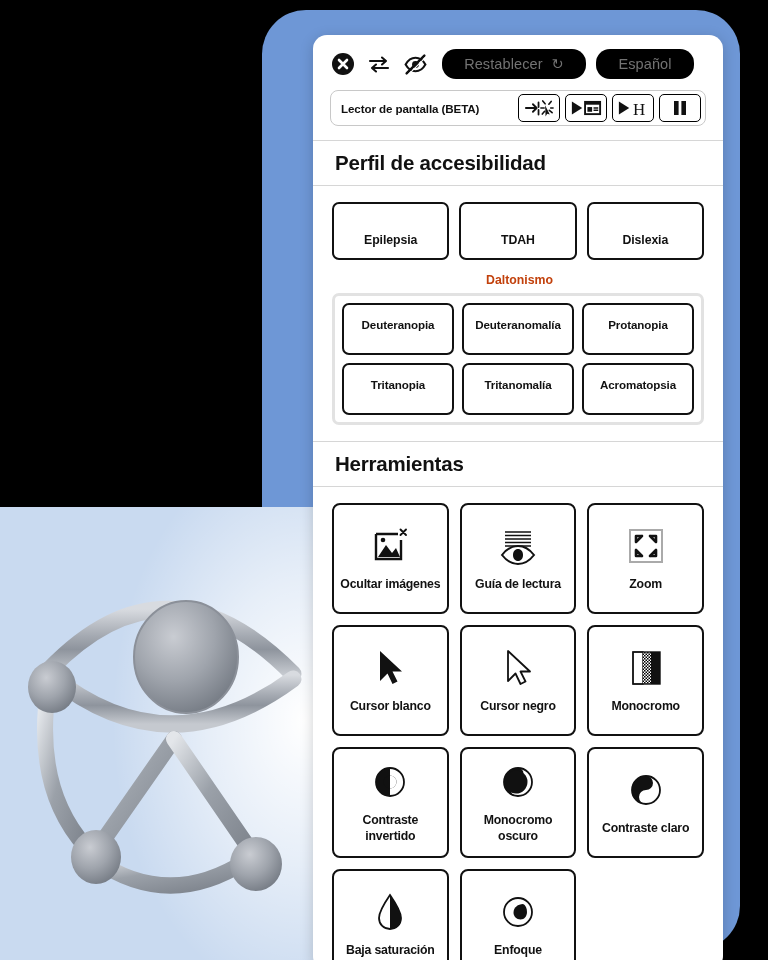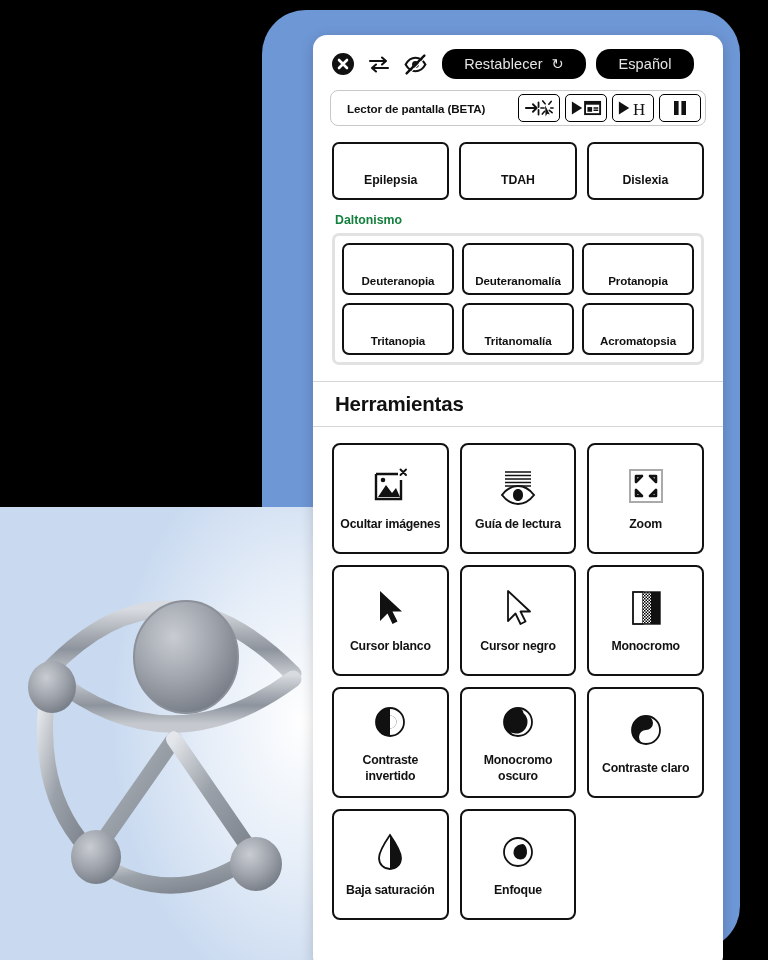--- a/index.html
+++ b/index.html
@@ -53,40 +53,40 @@
     display: flex; align-items: center;
     gap: 10px;
     padding: 14px 17px 0 17px;
   }
   .icon-btn {
     width: 26px; height: 26px;
     display: flex; align-items: center; justify-content: center;
     cursor: pointer; flex: none;
   }
   .pill {
-    background: #000; color: #e5e5e5;
+    background: #000; color: #737373;
     border-radius: 14px;
     height: 30px;
     display: flex; align-items: center; justify-content: center;
     gap: 9px;
     font-size: 14.5px; font-weight: 400;
     cursor: pointer;
     letter-spacing: .1px;
   }
   .pill.reset { width: 144px; margin-left: 4px; }
   .pill.lang  { width: 98px; }
 
   
   .sr-bar {
     margin: 11px 17px 0 17px;
     border: 1px solid #c8c8c8;
     border-radius: 8px;
     height: 36px;
     display: flex; align-items: center;
-    padding: 0 4px 0 16px;
+    padding: 0 4px 0 10px;
     gap: 5px;
   }
   .sr-label { font-size: 11.6px; font-weight: bold; color: #111; flex: 1; white-space: nowrap; letter-spacing: -.1px; }
   .sr-btn {
     width: 42px; height: 28px;
     border: 1.4px solid #000;
     border-radius: 5px;
     display: flex; align-items: center; justify-content: center;
     cursor: pointer; background: #fff; flex: none;
   }
@@ -94,45 +94,45 @@
   
   .divider { height: 1px; background: #d6d6d6; margin: 0; }
   .sec-head {
     font-size: 20.5px; font-weight: bold; color: #111;
     padding: 10px 0 10px 22px;
     letter-spacing: -.2px;
   }
   .sec-wrap { margin-top: 14px; }
 
   
-  .pad { padding: 0 19px; }
+  .pad { padding: 0 19px; text-align: center; }
   .grid3 { display: grid; grid-template-columns: repeat(3, 1fr); gap: 10px; }
   .prof-btn {
     height: 58px;
     border: 2.2px solid #111;
     border-radius: 7px;
     background: #fff;
     display: flex; align-items: flex-end; justify-content: center;
     padding-bottom: 11px;
     font-size: 12.3px; font-weight: bold; color: #111;
     cursor: pointer;
     letter-spacing: -.1px;
   }
   .group-label {
-    font-size: 12.3px; font-weight: bold; color: #15803d;
+    font-size: 12.3px; font-weight: bold; color: #c2410c;
     margin: 13px 0 6px 3px;
   }
   .group-box {
     border: 3px solid #e2e2e2;
     border-radius: 7px;
     padding: 7px;
     display: grid; grid-template-columns: repeat(3, 1fr);
     gap: 8px;
   }
-  .group-box .prof-btn { height: 52px; padding-bottom: 6px; font-size: 11.6px; }
+  .group-box .prof-btn { height: 52px; padding-bottom: 22px; font-size: 11.6px; }
 
   
   .tools-grid {
     display: grid; grid-template-columns: repeat(3, 1fr);
     gap: 11px;
     padding: 0 19px 20px 19px;
   }
   .tool-btn {
     height: 111px;
     border: 2.2px solid #111;
@@ -259,20 +259,25 @@
     </div>
 
     <div class="sr-btn">
       <svg width="20" height="20" viewBox="0 0 20 20">
         <rect x="4" y="3" width="4.6" height="14" fill="#111"></rect>
         <rect x="11.4" y="3" width="4.6" height="14" fill="#111"></rect>
       </svg>
     </div>
   </div>
 
+  <div class="sec-wrap">
+    <div class="divider"></div>
+    <div class="sec-head">Perfil de accesibilidad</div>
+    <div class="divider"></div>
+  </div>
 
   <div class="pad" style="padding-top:16px;">
     <div class="grid3">
       <div class="prof-btn">Epilepsia</div>
       <div class="prof-btn">TDAH</div>
       <div class="prof-btn">Dislexia</div>
     </div>
 
     <div class="group-label">Daltonismo</div>
 

